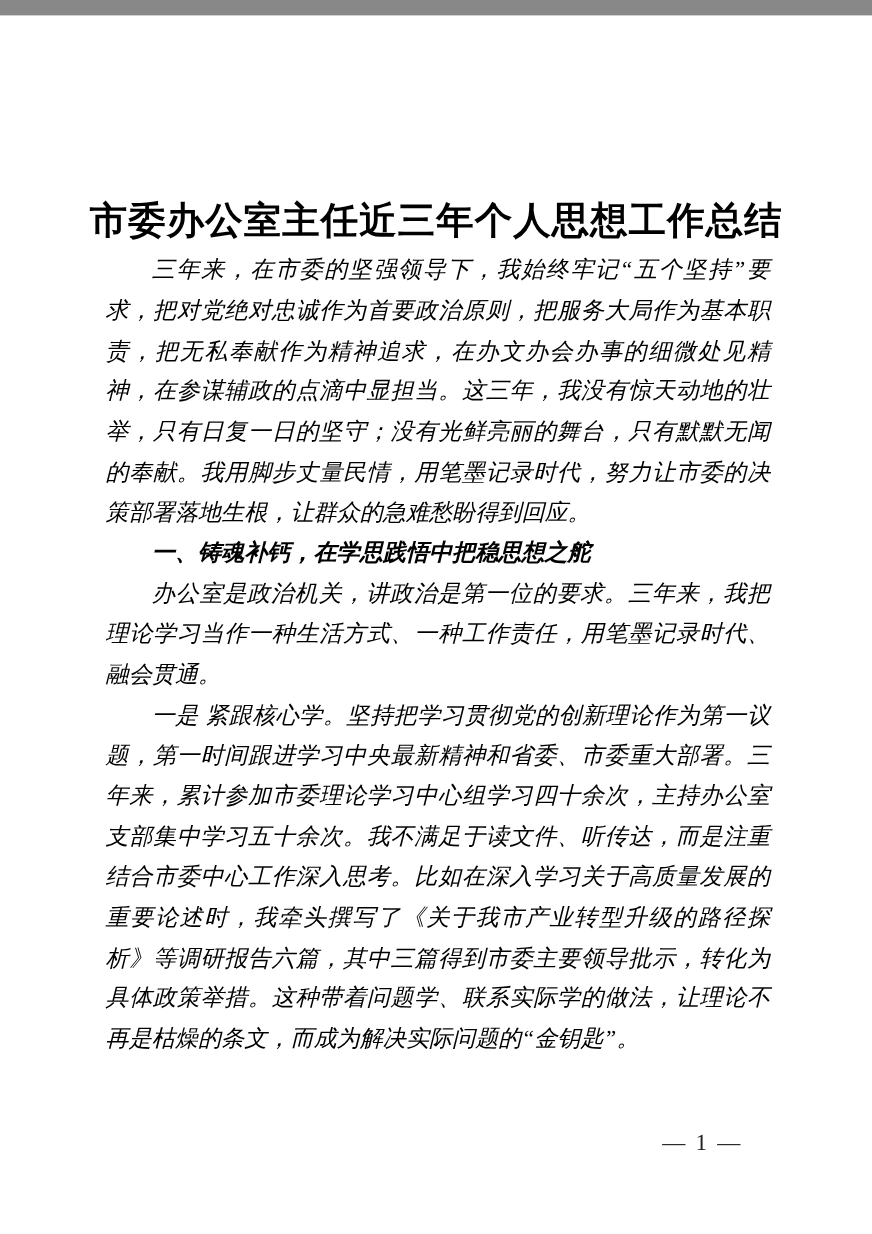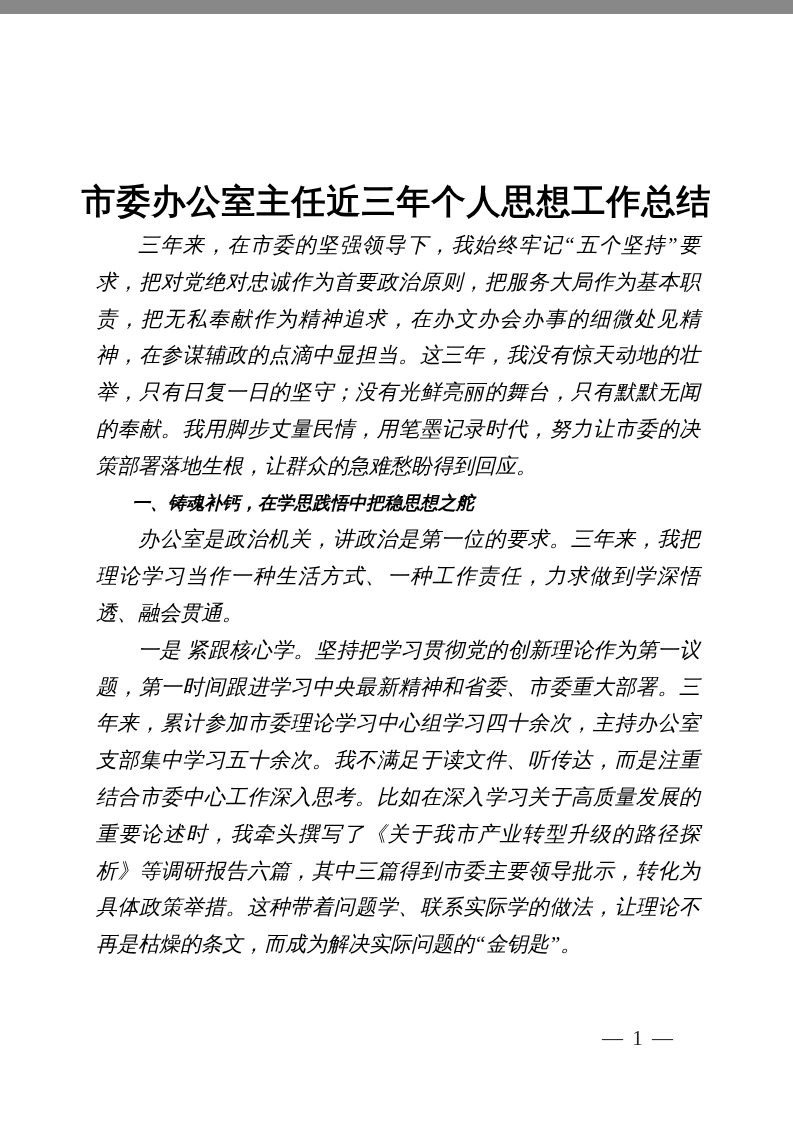--- a/index.html
+++ b/index.html
@@ -44,21 +44,21 @@
   .doc-body p {
     margin: 0;
     padding: 0;
     text-indent: 2em;
   }
   .section-heading {
     margin: 0;
     padding: 0;
     text-indent: 2em;
     font-family: "Liberation Sans", "DejaVu Sans", sans-serif;
-    font-size: 18px;
+    font-size: 21px;
     font-weight: bold;
     line-height: 36.8px;
   }
   .page-footer {
     position: absolute;
     top: 1012px;
     left: 0;
     width: 675px;
     text-align: right;
     font-family: "Liberation Serif", "DejaVu Serif", serif;
@@ -74,21 +74,21 @@
 <div class="page">
 
   <h1 class="doc-title">市委办公室主任近三年个人思想工作总结</h1>
 
   <div class="doc-body">
 
     <p>三年来，在市委的坚强领导下，我始终牢记“五个坚持”要求，把对党绝对忠诚作为首要政治原则，把服务大局作为基本职责，把无私奉献作为精神追求，在办文办会办事的细微处见精神，在参谋辅政的点滴中显担当。这三年，我没有惊天动地的壮举，只有日复一日的坚守；没有光鲜亮丽的舞台，只有默默无闻的奉献。我用脚步丈量民情，用笔墨记录时代，努力让市委的决策部署落地生根，让群众的急难愁盼得到回应。</p>
 
     <h2 class="section-heading">一、铸魂补钙，在学思践悟中把稳思想之舵</h2>
 
-    <p>办公室是政治机关，讲政治是第一位的要求。三年来，我把理论学习当作一种生活方式、一种工作责任，力求做到学深悟透、融会贯通。</p>
+    <p>办公室是政治机关，讲政治是第一位的要求。三年来，我把理论学习当作一种生活方式、一种工作责任，用笔墨记录时代、融会贯通。</p>
 
     <p>一是 紧跟核心学。坚持把学习贯彻党的创新理论作为第一议题，第一时间跟进学习中央最新精神和省委、市委重大部署。三年来，累计参加市委理论学习中心组学习四十余次，主持办公室支部集中学习五十余次。我不满足于读文件、听传达，而是注重结合市委中心工作深入思考。比如在深入学习关于高质量发展的重要论述时，我牵头撰写了《关于我市产业转型升级的路径探析》等调研报告六篇，其中三篇得到市委主要领导批示，转化为具体政策举措。这种带着问题学、联系实际学的做法，让理论不再是枯燥的条文，而成为解决实际问题的“金钥匙”。</p>
 
   </div>
 
   <div class="page-footer">— 1 —</div>
 
 </div>
 
 </body></html>

